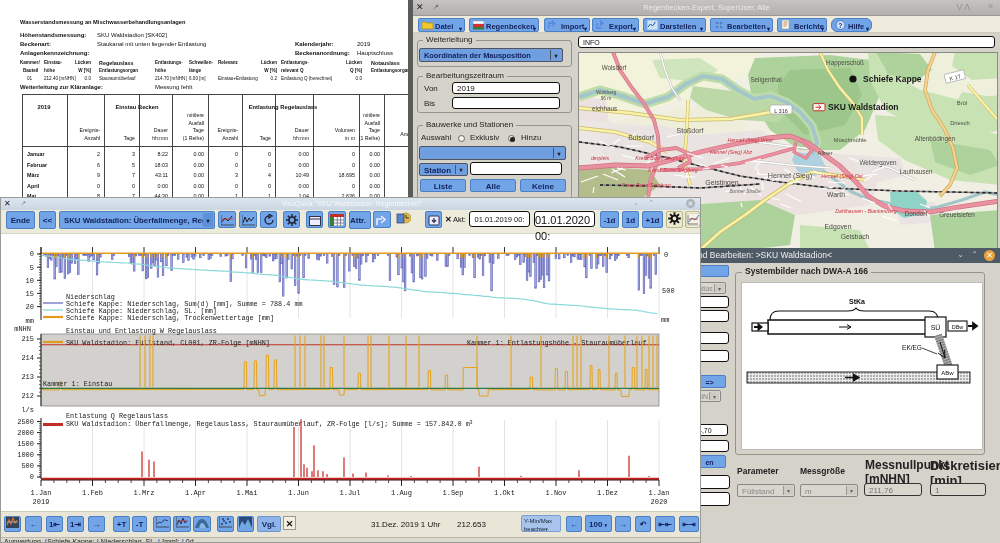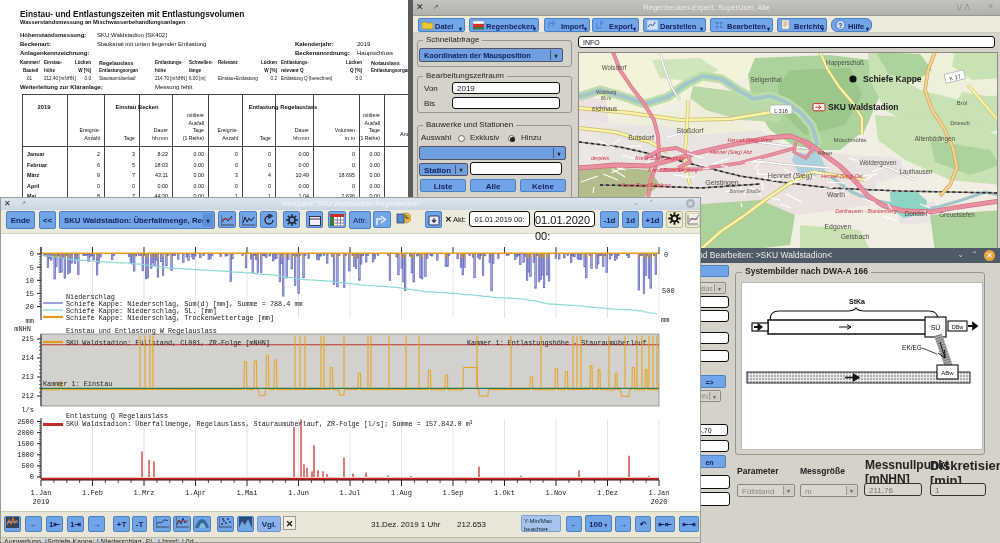--- a/index.html
+++ b/index.html
@@ -72,21 +72,21 @@
     </div>
     <div style="position:absolute;left:418px;top:18px;width:41px;height:14px;background:#72a4e8;border:1px solid #4d7fc4;border-radius:6px;color:#12225c;font-weight:bold;font-size:7.5px;">
       <span style="position:absolute;left:3px;top:1px"><svg width="11" height="10" viewBox="0 0 11 10">
           <circle cx="5.5" cy="5" r="4.5" fill="#cfe2f5" stroke="#4477cc" stroke-width="1"></circle>
           <text x="5.5" y="7.5" font-size="7px" text-anchor="middle" fill="#224488" font-weight="bold">?</text>
         </svg></span>
       <span style="position:absolute;left:16px;top:2.5px;white-space:nowrap">Hilfe</span>
       <span style="position:absolute;right:2px;bottom:-1px;font-size:6px">▾</span>
     </div>
  <div style="position:absolute;left:4px;top:40px;width:155px;height:27px;border:1px solid #98948c;border-radius:3px"></div>
-    <div style="position:absolute;left:10px;top:35px;font-size:8px;color:#222;background:#d5d2c9;padding:0 3px">Schnellabfrage</div>
+    <div style="position:absolute;left:10px;top:35px;font-size:8px;color:#222;background:#d5d2c9;padding:0 3px">Weiterleitung</div>
  <div style="position:absolute;left:6px;top:48px;width:144px;height:14px;background:#6f9fe0;border:1px solid #51545e;border-radius:2px;font-size:7.4px;font-weight:bold;line-height:14px;padding-left:4px;color:#10205a">Koordinaten der Mausposition<span style="position:absolute;right:1px;top:1px;bottom:1px;width:11px;background:#6f9fe0;border-left:1px solid #51545e;text-align:center;font-size:6px;line-height:12px;color:#222">▾</span></div>
  <div style="position:absolute;left:4px;top:76px;width:155px;height:37px;border:1px solid #98948c;border-radius:3px"></div>
     <div style="position:absolute;left:10px;top:71px;font-size:8px;color:#222;background:#d5d2c9;padding:0 3px">Bearbeitungszeitraum</div>
  <div style="position:absolute;left:11px;top:84px;font-size:8px;color:#222">Von</div>
  <div style="position:absolute;left:39px;top:82px;width:108px;height:12px;background:#fff;border:1.6px solid #111;border-radius:3px;font-size:8px;line-height:12px;padding-left:4px;color:#111">2019</div>
  <div style="position:absolute;left:11px;top:99px;font-size:8px;color:#222">Bis</div>
  <div style="position:absolute;left:39px;top:97px;width:108px;height:12px;background:#fff;border:1.6px solid #111;border-radius:3px;font-size:8px;line-height:12px;padding-left:4px;color:#111"></div>
  <div style="position:absolute;left:4px;top:125px;width:155px;height:86px;border:1px solid #98948c;border-radius:3px"></div>
     <div style="position:absolute;left:10px;top:120px;font-size:8px;color:#222;background:#d5d2c9;padding:0 3px">Bauwerke und Stationen</div>
  <div style="position:absolute;left:8px;top:133px;font-size:8px;color:#222">Auswahl</div>
@@ -271,21 +271,20 @@
       <g transform="translate(234,55)">
         <rect x="0" y="-3.4" width="12" height="7.2" rx="1.2" fill="#fdfaf3" stroke="#c03028" stroke-width="1"></rect>
         <path d="M2.5 0.2 h5 m-2 -2.2 l2.4 2.2 l-2.4 2.2" stroke="#c03028" stroke-width="1" fill="none"></path>
       </g>
       <text x="249" y="58" text-anchor="start" font-size="8.5px" fill="#1a1a1a" font-weight="bold" style="">SKU Waldstadion</text>
     </svg>
  <div style="position:absolute;left:165px;top:52px;width:420px;height:198px;border:1px solid #8a8a86;pointer-events:none"></div>
 </div>
 
 <div id="doc" style="position:absolute;left:0;top:0;width:408px;height:197px;background:#fff;overflow:hidden;color:#111">
-<div style="position:absolute;left:20px;top:9px;font-size:8.4px;font-weight:bold">Einstau- und Entlastungszeiten mit Entlastungsvolumen</div>
 <div style="position:absolute;left:20px;top:19px;font-size:5.7px;font-weight:bold">Wasserstandsmessung an Mischwasserbehandlungsanlagen</div>
 <div style="position:absolute;left:20px;top:32px;font-size:6px;font-weight:bold">Höhenstandsmessung:</div>
     <div style="position:absolute;left:97px;top:32px;font-size:6px;font-weight:normal">SKU Waldstadion [SK402]</div>
 <div style="position:absolute;left:20px;top:41px;font-size:6px;font-weight:bold">Beckenart:</div>
     <div style="position:absolute;left:97px;top:41px;font-size:6px;font-weight:normal">Staukanal mit unten liegender Entlastung</div>
 <div style="position:absolute;left:295px;top:41px;font-size:6px;font-weight:bold">Kalenderjahr:</div>
     <div style="position:absolute;left:357px;top:41px;font-size:6px;font-weight:normal">2019</div>
 <div style="position:absolute;left:20px;top:50px;font-size:6px;font-weight:bold">Anlagenkennzeichnung:</div>
 <div style="position:absolute;left:295px;top:50px;font-size:6px;font-weight:bold">Beckenanordnung:</div>
     <div style="position:absolute;left:357px;top:50px;font-size:6px;font-weight:normal">Hauptschluss</div>
@@ -508,21 +507,21 @@
         <path d="M0.5 3 h11" stroke="#334" stroke-width="1"></path>
       </svg></div>
  <div style="position:absolute;left:327px;top:13px;width:18px;height:17px;background:#72a4e8;border:1px solid #4d7fc4;border-radius:2px;text-align:center;line-height:17px"><svg width="14" height="12" viewBox="0 0 14 12">
         <rect width="14" height="12" fill="#fff" stroke="#333" stroke-width="0.6"></rect>
         <rect x="0" y="0" width="14" height="3" fill="#c03028"></rect>
         <rect x="0" y="3" width="4" height="9" fill="#3a7a3a"></rect>
         <g stroke="#557" stroke-width="0.7">
           <path d="M4 6 h10 M4 9 h10 M7.3 3 v9 M10.6 3 v9"></path>
         </g>
       </svg></div>
-    <div style="position:absolute;left:348px;top:13px;width:22px;height:18px;background:#72a4e8;border:1px solid #4d7fc4;border-radius:2px;text-align:center;color:#12225c;font-weight:normal;font-size:8px;line-height:18px">Attr.</div>
+    <div style="position:absolute;left:348px;top:13px;width:22px;height:18px;background:#72a4e8;border:1px solid #4d7fc4;border-radius:2px;text-align:left;color:#12225c;font-weight:bold;font-size:8px;line-height:18px">Attr.</div>
     <div style="position:absolute;left:372px;top:13px;width:18px;height:17px;background:#72a4e8;border:1px solid #4d7fc4;border-radius:2px;text-align:center;line-height:17px"><svg width="13" height="11" viewBox="0 0 13 11">
         <path d="M1 10 V4 h5 M5 1 l4 3.5 l-4 3.5" stroke="#eef" stroke-width="1.6" fill="none"></path>
       </svg></div>
  <div style="position:absolute;left:393px;top:13px;width:18px;height:18px;text-align:center"><svg width="15" height="13" viewBox="0 0 15 13">
         <circle cx="10" cy="6" r="5" fill="#e8b840" stroke="#995" stroke-width="0.7"></circle>
         <rect x="1" y="2" width="7" height="9" fill="#5588cc" stroke="#336" stroke-width="0.7"></rect>
         <path d="M10 3 v3 h3" stroke="#333" stroke-width="1" fill="none"></path>
       </svg></div>
  <div style="position:absolute;left:424px;top:13px;width:17px;height:17px;background:#72a4e8;border:1px solid #4d7fc4;border-radius:2px;text-align:center;line-height:17px"><svg width="12" height="11" viewBox="0 0 12 11">
         <rect x="1" y="1" width="10" height="9" rx="1" fill="#eef" stroke="#335" stroke-width="1"></rect>

